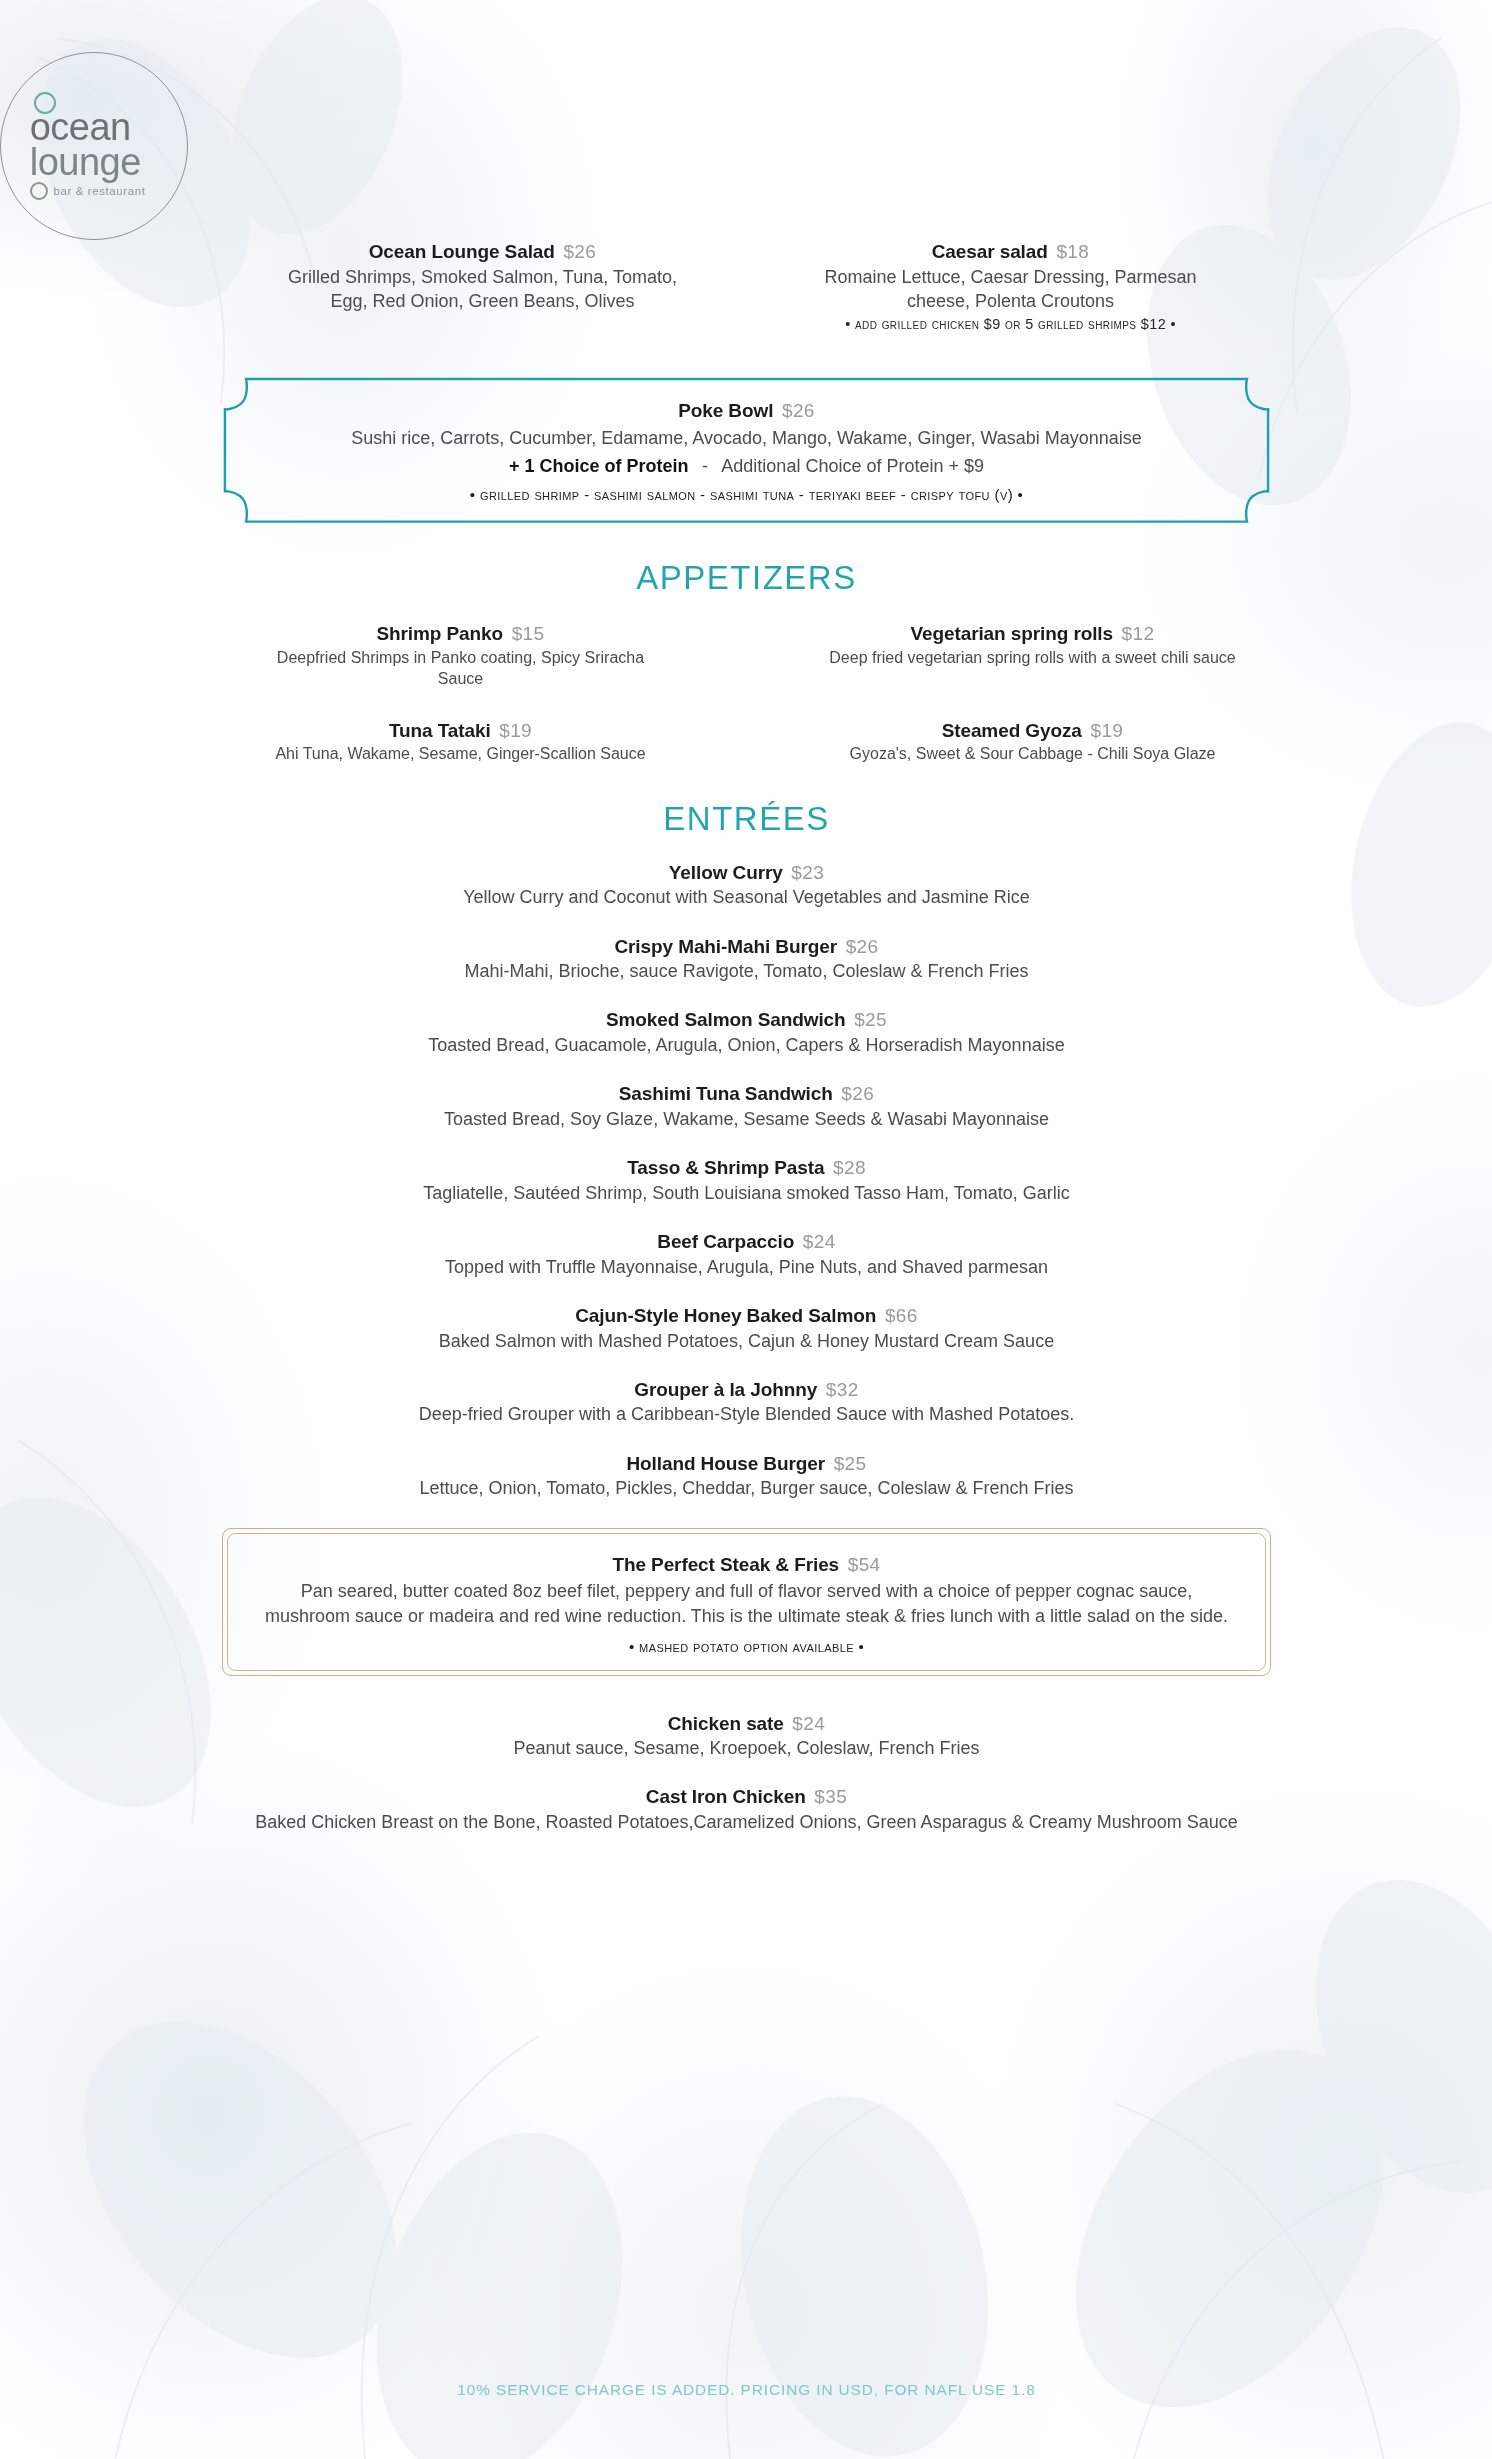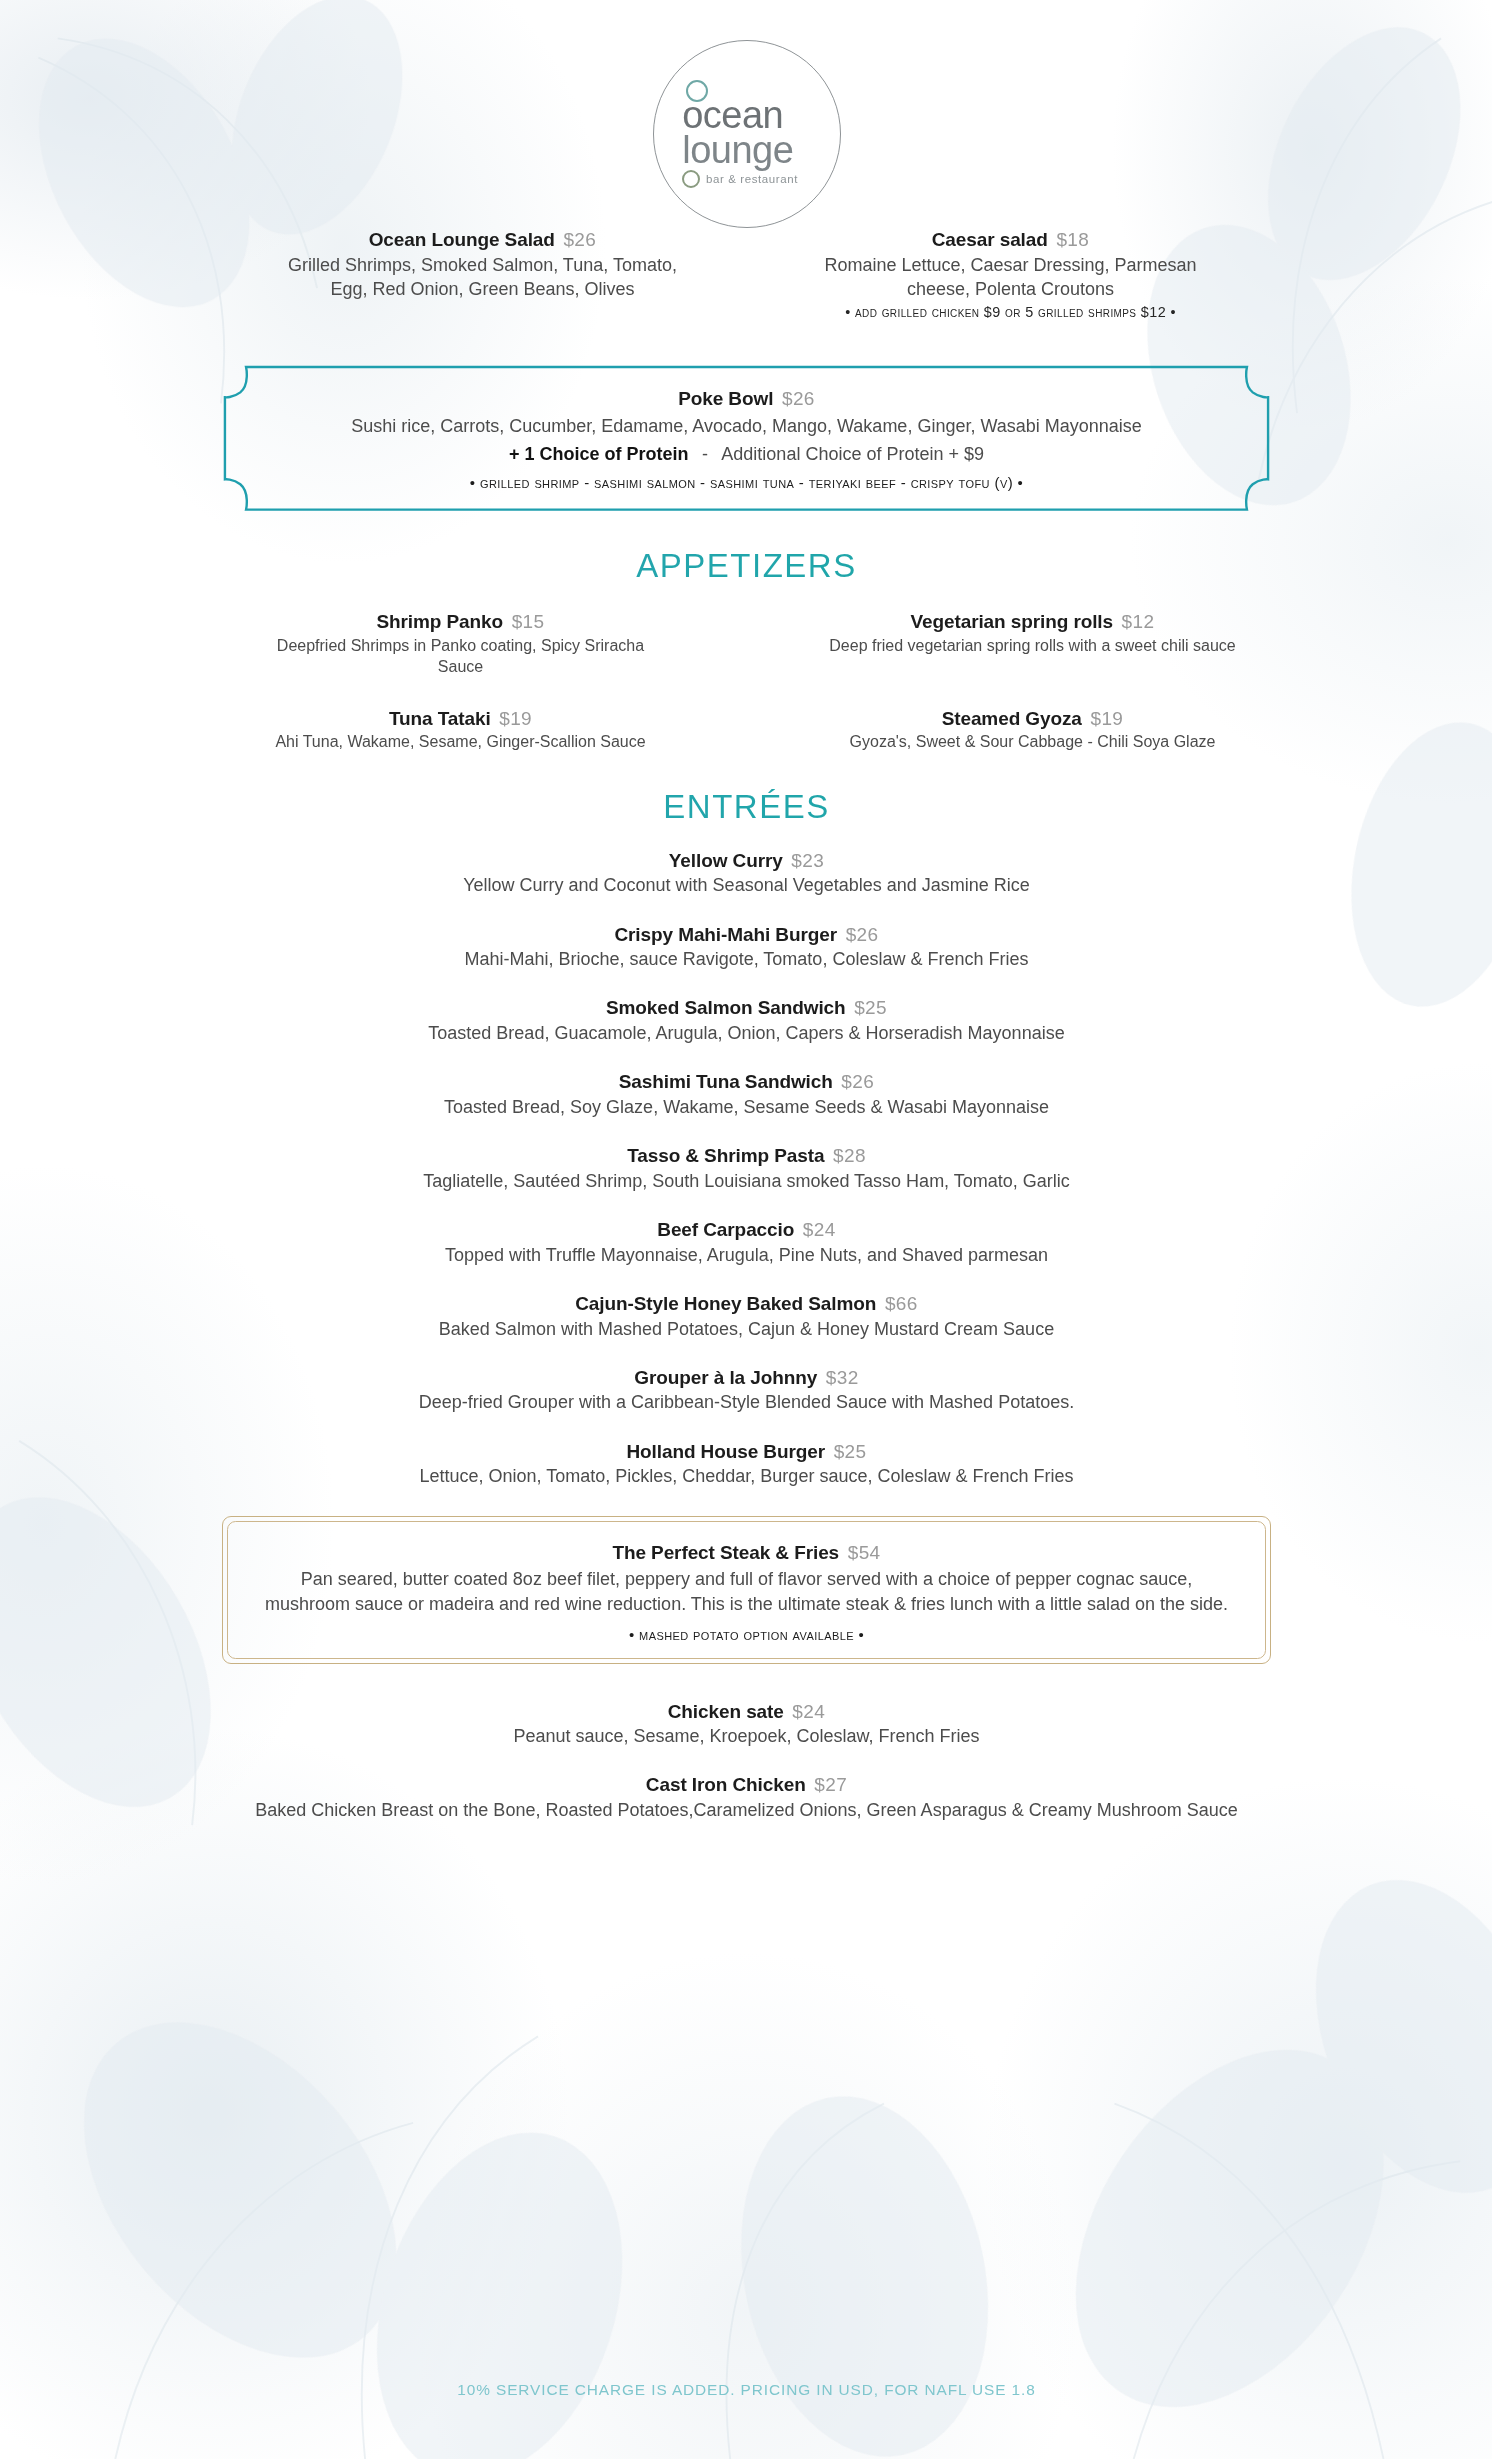--- a/index.html
+++ b/index.html
@@ -41,22 +41,22 @@
   #page {
     position: relative;
     z-index: 2;
     width: 1493px;
     height: 2459px;
   }
 
   
   .logo-wrap {
     display: flex;
-    justify-content: center;
-    padding-top: 40px;
+    justify-content: flex-start;
+    padding-top: 52px;
   }
   .logo-circle {
     width: 188px; height: 188px;
     border: 1.4px solid #8e9396;
     border-radius: 50%;
     display: flex;
     flex-direction: column;
     align-items: center;
     justify-content: center;
     position: relative;
@@ -448,21 +448,21 @@
 
   <div class="entrees after-steak">
     <div class="entree">
       <div class="item-head">
         <span class="item-name">Chicken sate</span><span class="item-price">$24</span>
       </div>
       <div class="item-desc">Peanut sauce, Sesame, Kroepoek, Coleslaw, French Fries</div>
     </div>
     <div class="entree">
       <div class="item-head">
-        <span class="item-name">Cast Iron Chicken</span><span class="item-price">$27</span>
+        <span class="item-name">Cast Iron Chicken</span><span class="item-price">$35</span>
       </div>
       <div class="item-desc" style="max-width:1018px;margin-left:auto;margin-right:auto;">Baked Chicken Breast on the Bone, Roasted Potatoes,Caramelized Onions, Green Asparagus &amp; Creamy Mushroom Sauce</div>
     </div>
   </div>
 
   <div class="footer">10% SERVICE CHARGE IS ADDED. PRICING IN USD, FOR NAFL USE 1.8</div>
 
 </div>
 
 

